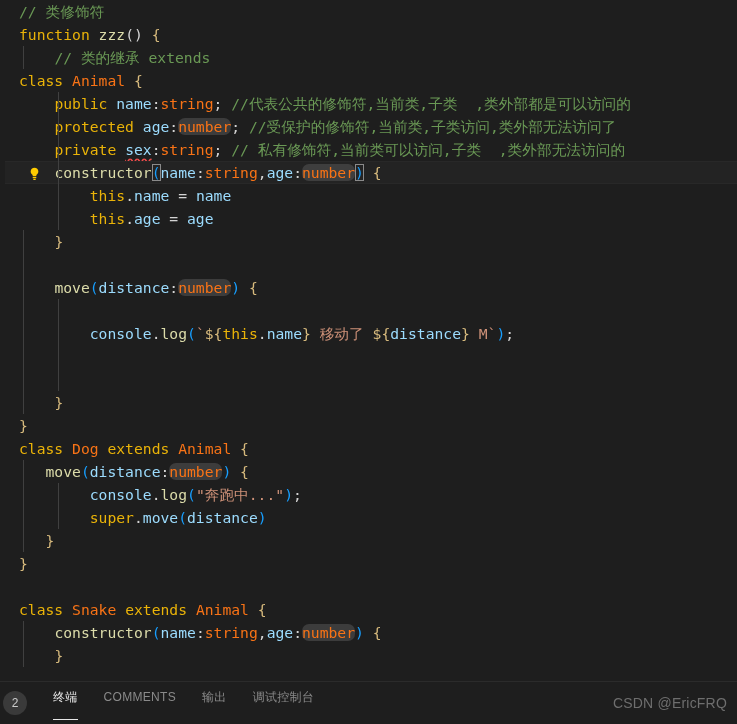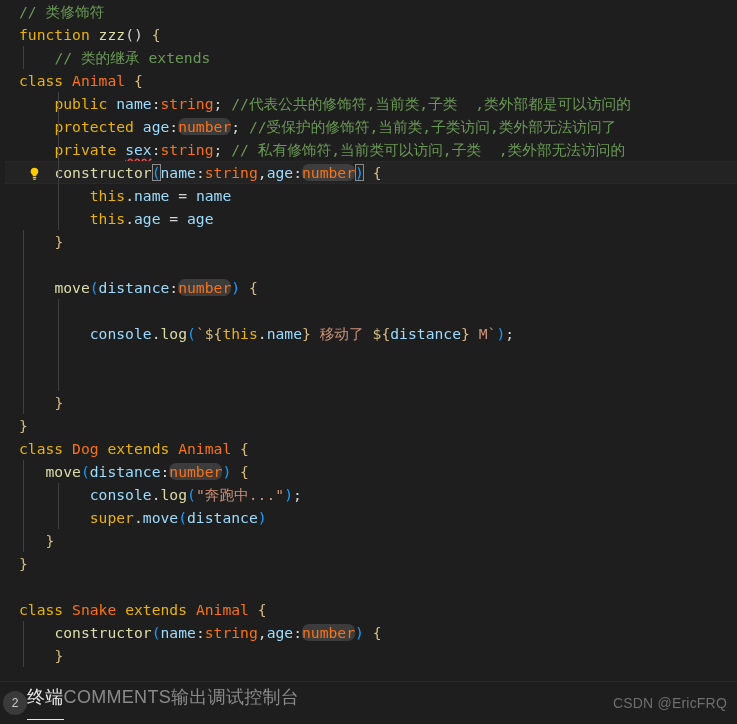--- a/index.html
+++ b/index.html
@@ -125,22 +125,23 @@
     display: flex;
     align-items: center;
     justify-content: center;
     margin-left: 3px;
     flex: 0 0 auto;
     font-family: "Liberation Sans", sans-serif;
   }
   .ptab {
     position: relative;
     color: #8a8a8a;
-    font-size: 18px;
+    font-size: 12px;
     padding: 0 0 12px 0;
+    margin-left: 26px;
     height: 30px;
     display: flex;
     align-items: center;
     white-space: nowrap;
     letter-spacing: 0.3px;
   }
   .ptab.active { color: #e7e7e7; }
   .ptab.active::after {
     content: "";
     position: absolute;

